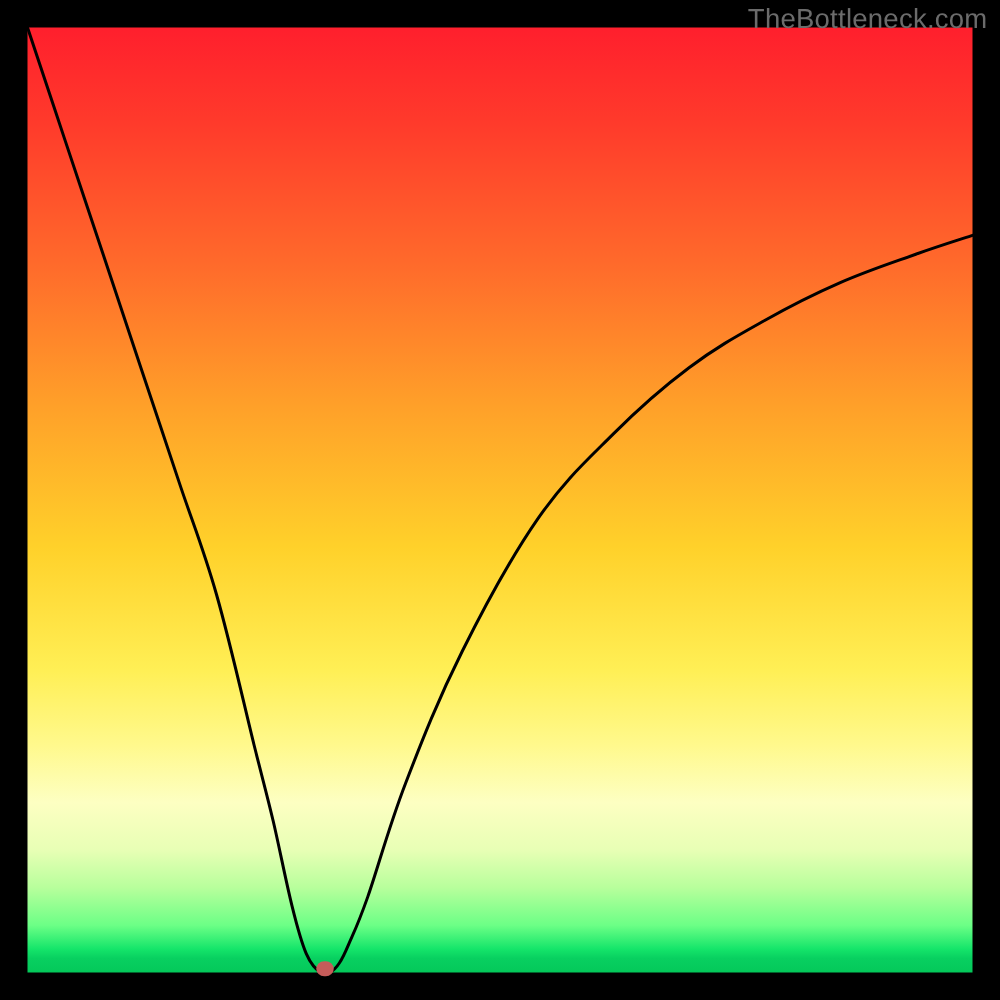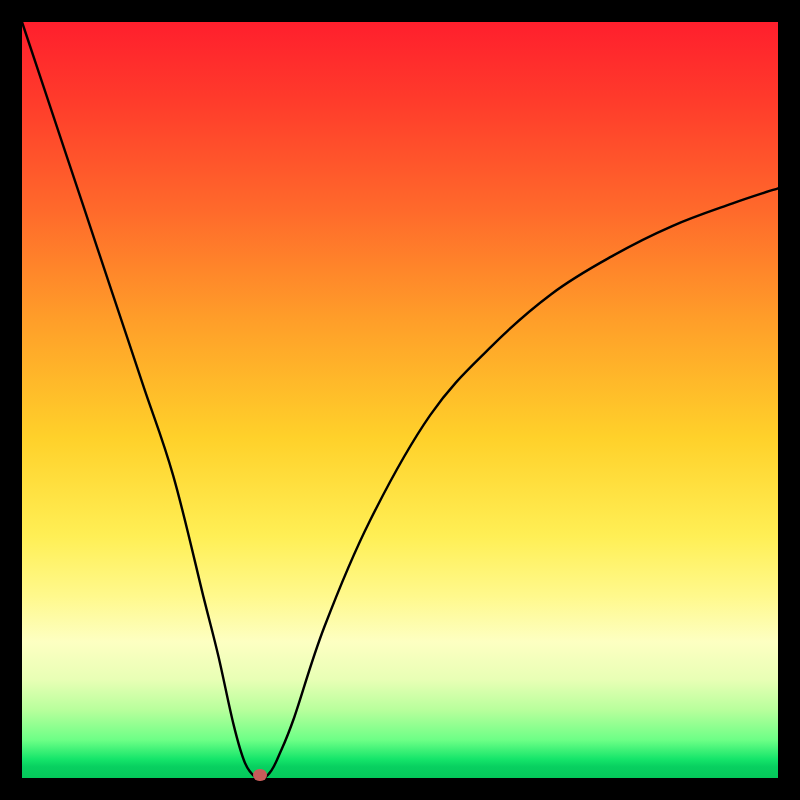--- a/index.html
+++ b/index.html
@@ -71,14 +71,15 @@
   <div class="plot-area">
 
     <svg class="curve" viewBox="0 0 756 756" preserveAspectRatio="none">
       <path id="curve-path" fill="none" stroke="#000" stroke-width="2.4" stroke-linecap="round" stroke-linejoin="round" d="M 0.0 0.0 C 5.4 16.3, 19.4 58.1, 30.2 90.7 C 41.1 123.4, 49.6 148.8, 60.5 181.4 C 71.4 214.1, 79.8 239.5, 90.7 272.2 C 101.6 304.8, 110.1 330.2, 121.0 362.9 C 131.8 395.5, 140.3 415.5, 151.2 453.6 C 162.1 491.7, 173.3 541.9, 181.4 574.6 C 189.6 607.2, 191.1 611.9, 196.6 635.0 C 202.0 658.2, 206.9 684.0, 211.7 703.1 C 216.4 722.1, 218.9 731.4, 223.0 740.9 C 227.1 750.4, 231.0 753.3, 234.4 756.0 C 237.8 758.7, 239.2 757.4, 241.9 756.0 C 244.6 754.6, 246.8 752.5, 249.5 748.4 C 252.2 744.4, 253.0 742.8, 257.0 733.3 C 261.1 723.8, 264.0 718.7, 272.2 695.5 C 280.3 672.4, 288.8 640.2, 302.4 604.8 C 316.0 569.4, 328.7 537.1, 347.8 499.0 C 366.8 460.9, 386.5 424.4, 408.2 393.1 C 430.0 361.8, 446.9 346.9, 468.7 325.1 C 490.5 303.3, 507.4 288.5, 529.2 272.2 C 551.0 255.8, 567.9 246.6, 589.7 234.4 C 611.5 222.1, 628.4 213.6, 650.2 204.1 C 671.9 194.6, 691.6 188.2, 710.6 181.4 C 729.7 174.6, 747.8 169.0, 756.0 166.3"></path>
     </svg>
 
     <div class="marker" id="min-marker" style="left: 238.14px; top: 753px;"></div>
 
   </div>
 
+  <div class="watermark">TheBottleneck.com</div>
 
 </div>
 
 </body></html>

